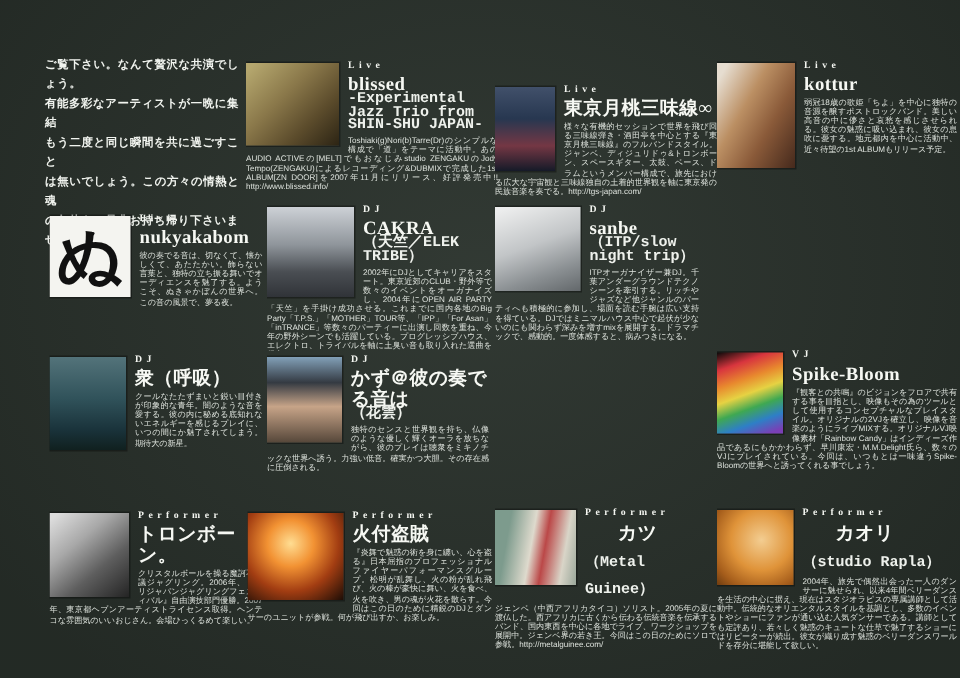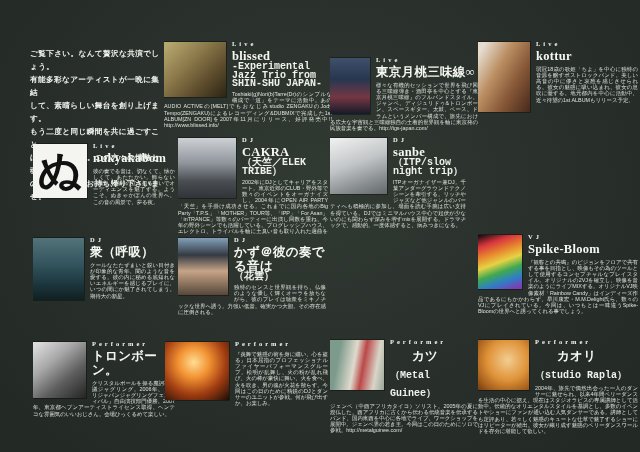--- a/index.html
+++ b/index.html
@@ -8,22 +8,22 @@
     width:640px;height:452px;
     background:
       radial-gradient(ellipse at 50% 40%, rgba(255,255,255,0.03), rgba(0,0,0,0.18) 90%),
       #2b332d;
     overflow:hidden;
     font-family:"Liberation Sans","DejaVu Sans",sans-serif;
     color:#e9ede8;
   }
   
   #intro{
-    position:absolute;left:30px;top:48px;width:134px;
-    font-family:Liberation Mono, monospace;
+    position:absolute;left:30px;top:36px;width:134px;
+    font-family:Liberation Serif, serif;
     font-weight:700;font-size:7.6px;line-height:13px;
     letter-spacing:0.4px;color:#f0f3ee;
   }
   
   .entry{position:absolute;overflow:hidden;}
   .photo{
     float:left;margin:2px 6px 4px 0;
     box-shadow:0 0 0 1px rgba(0,0,0,0.35);
   }
   .sec{
@@ -83,21 +83,20 @@
   .p-kaori{width:51px;height:50px;background:radial-gradient(circle at 58% 40%,#f3cd91 0%,#df9339 48%,#a55d1b 80%,#6e3c10)}
 </style>
 </head>
 <body>
 
 <div id="flyer">
 
   <div id="intro">
     <div>ご覧下さい。なんて贅沢な共演でしょう。</div>
     <div>有能多彩なアーティストが一晩に集結</div>
-    <div>して、素晴らしい舞台を創り上げます。</div>
     <div>もう二度と同じ瞬間を共に過ごすこと</div>
     <div>は無いでしょう。この方々の情熱と魂</div>
     <div>の欠片を、是非お持ち帰り下さいませ。</div>
   </div>
 
   <div class="entry" id="e0">
     <div class="photo p-blissed"></div>
     <div class="sec">Live</div>
     <div class="nm">blissed</div>
     <div class="sub">-Experimental Jazz Trio from SHIN-SHU JAPAN-</div>
@@ -170,20 +169,21 @@
   <div class="entry" id="e11">
     <div class="photo p-oko"></div>
     <div class="sec">Performer</div>
     <div class="nm">トロンボーン。</div>
     <div class="desc">クリスタルボールを操る魔訶不思議ジャグリング。2006年、『プリジャパンジャグリングフェスティバル』自由演技部門優勝。2007年、東京都ヘブンアーティストライセンス取得。ヘンテコな雰囲気のいいおじさん。会場ひっくるめて楽しい。</div>
   </div>
 
   <div class="entry" id="e12">
     <div class="photo p-hitsuke"></div>
     <div class="sec">Performer</div>
+    <div class="nm">火付盗賊</div>
     <div class="desc">『炎舞で魅惑の術を身に纏い、心を盗る』日本屈指のプロフェッショナルファイヤーパフォーマンスグループ。松明が乱舞し、火の粉が乱れ飛び、火の棒が豪快に舞い、火を食べ、火を吹き、男の魂が火花を散らす。今回はこの日のために精鋭のDJとダンサーのユニットが参戦。何が飛び出すか、お楽しみ。</div>
   </div>
 
   <div class="entry inline-sub" id="e14">
     <div class="photo p-kaori"></div>
     <div class="sec">Performer</div>
     <div>
       <span class="nm">カオリ</span>
       <span class="sub">（studio Rapla）</span>
     </div>

